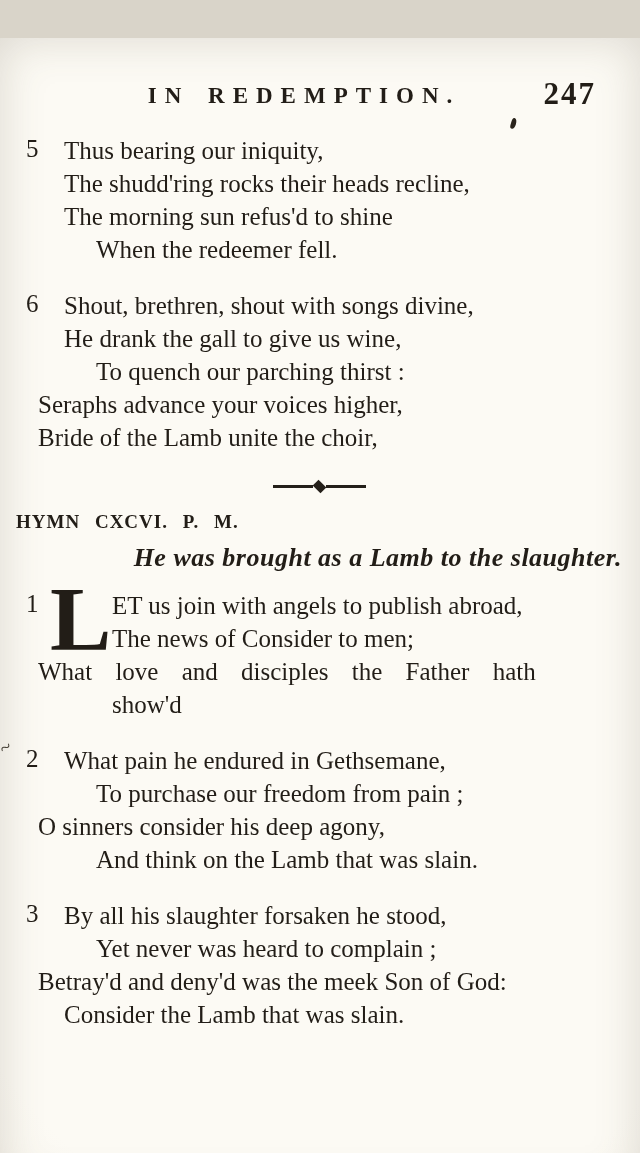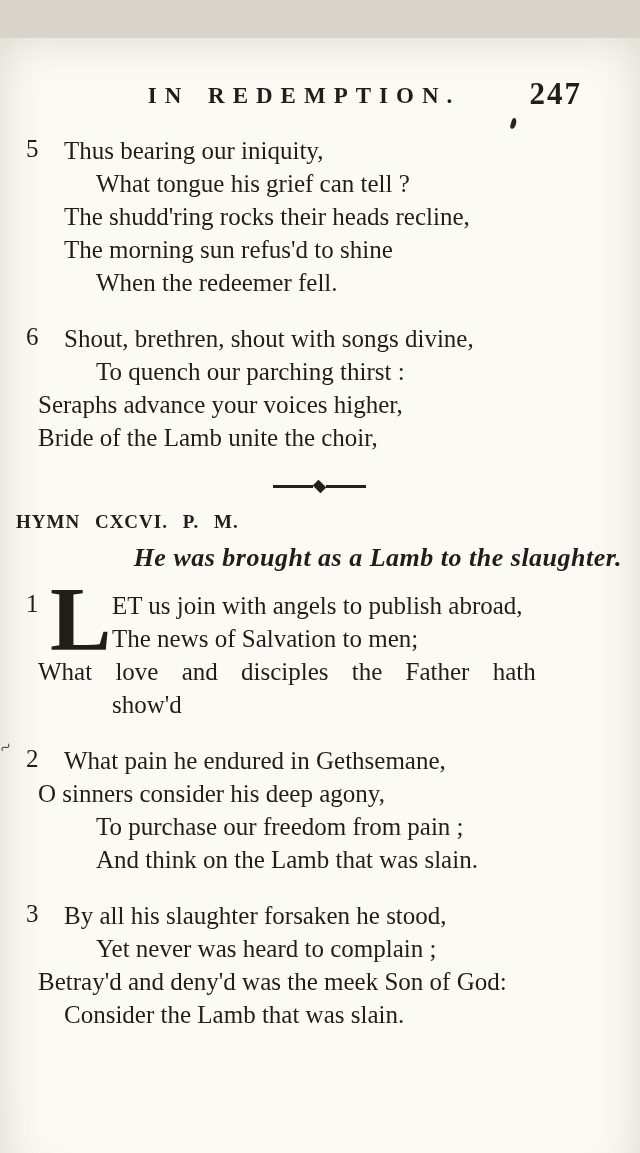--- a/index.html
+++ b/index.html
@@ -15,21 +15,21 @@
     color:#221d17;
     padding:36px 18px 0 16px;
     margin-top:38px;
   }
   .header { position:relative; height:48px; margin-bottom:12px; }
   .running-title {
     display:block; text-align:center; padding-top:9px; padding-right:30px;
     font-weight:700; font-size:23px; letter-spacing:8px; word-spacing:5px;
   }
   .page-number {
-    position:absolute; right:40px; top:2px;
+    position:absolute; right:26px; top:2px;
     font-size:31px; font-weight:700; letter-spacing:2px;
   }
   .ink-speck {
     position:absolute; right:106px; top:44px; width:5px; height:11px;
     background:#2a241c; border-radius:45% 60% 60% 40%; transform:rotate(16deg);
   }
   .stray-mark {
     position:absolute; left:0px; top:698px; font-size:20px; color:#4a443a;
     transform:rotate(-30deg);
   }
@@ -63,52 +63,52 @@
 <div class="page">
   <div class="header">
     <span class="running-title">IN REDEMPTION.</span>
     <span class="page-number">247</span>
     <span class="ink-speck"></span>
   </div>
   <div class="content" id="content">
       <div class="verse">
         <span class="vnum">5</span>
         <div class="line ind-1">Thus bearing our iniquity,</div>
-        <div class="line ind-2">What tongue his grief can tell ?</div>
         <div class="line ind-1">The shudd'ring rocks their heads recline,</div>
         <div class="line ind-1">The morning sun refus'd to shine</div>
         <div class="line ind-2">When the redeemer fell.</div>
       </div>
       <div class="verse">
         <span class="vnum">6</span>
         <div class="line ind-1">Shout, brethren, shout with songs divine,</div>
+        <div class="line ind-1">He drank the gall to give us wine,</div>
         <div class="line ind-2">To quench our parching thirst :</div>
         <div class="line ind-0">Seraphs advance your voices higher,</div>
         <div class="line ind-0">Bride of the Lamb unite the choir,</div>
       </div>
       <div class="divider">
         <span class="dline"></span>
         <span class="ddiamond"></span>
         <span class="dline"></span>
       </div>
       <div class="hymn-title">HYMN CXCVI. P. M.</div>
       <div class="epigraph">He was brought as a Lamb to the slaughter.</div>
       <div class="verse">
         <span class="vnum">1</span>
         <span class="dropcap">L</span>
         <div class="line ind-0">ET us join with angels to publish abroad,</div>
-        <div class="line ind-0">The news of Salvation to men;</div>
+        <div class="line ind-0">The news of Consider to men;</div>
         <div class="line ind-0 justify">What love and disciples the Father hath</div>
         <div class="line ind-3">show'd</div>
       </div>
       <div class="verse">
         <span class="vnum">2</span>
         <div class="line ind-1">What pain he endured in Gethsemane,</div>
+        <div class="line ind-2">To purchase our freedom from pain ;</div>
         <div class="line ind-0">O sinners consider his deep agony,</div>
-        <div class="line ind-2">To purchase our freedom from pain ;</div>
         <div class="line ind-2">And think on the Lamb that was slain.</div>
       </div>
       <div class="verse">
         <span class="vnum">3</span>
         <div class="line ind-1">By all his slaughter forsaken he stood,</div>
         <div class="line ind-2">Yet never was heard to complain ;</div>
         <div class="line ind-0">Betray'd and deny'd was the meek Son of God:</div>
         <div class="line ind-1">Consider the Lamb that was slain.</div>
       </div>
     </div>

